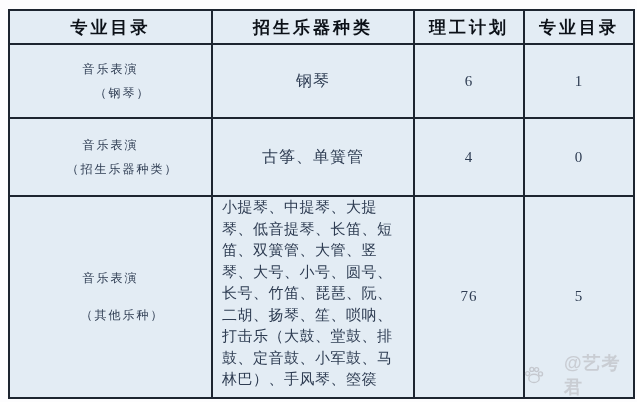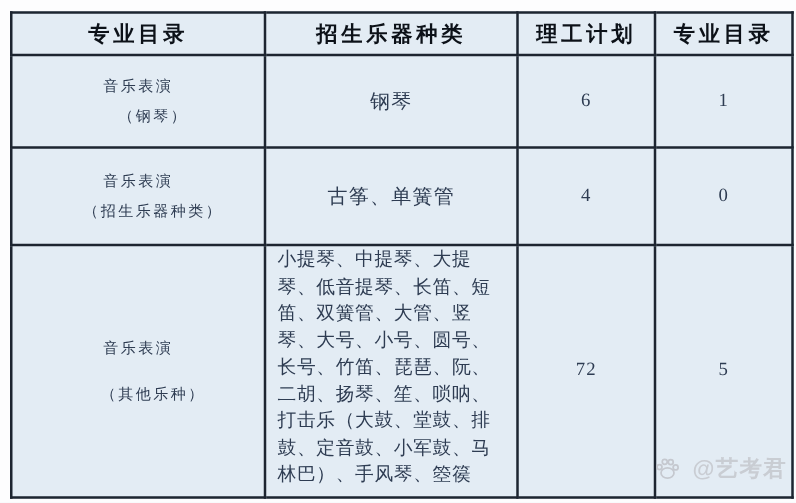--- a/index.html
+++ b/index.html
@@ -59,24 +59,24 @@
     letter-spacing: 0.5px;
     line-height: 21.5px;
   }
   td.plan-cell { font-size: 15px; letter-spacing: 1px; }
   tr.row-piano   { height: 74px; }
   tr.row-guzheng { height: 78px; }
   tr.row-other   { height: 198px; }
 
   .watermark {
     position: absolute;
-    left: 524px; top: 363px;
+    left: 524px; top: 351px;
     display: flex;
     align-items: center;
-    gap: 10px;
+    gap: 20px;
     color: var(--watermark);
     font-size: 18px;
     font-weight: bold;
     letter-spacing: 1px;
     opacity: 0.9;
     pointer-events: none;
     font-family: "Liberation Sans", "DejaVu Sans", sans-serif;
   }
   .watermark svg { display: block; }
 </style>
@@ -118,21 +118,21 @@
         <td class="instruments-cell">古筝、单簧管</td>
         <td class="plan-cell">4</td>
         <td class="plan-cell">0</td>
       </tr>
       <tr class="row-other">
         <td class="major-cell">
           <div class="line1">音乐表演</div>
           <div class="line2">（其他乐种）</div>
         </td>
         <td class="instruments-cell list">小提琴、中提琴、大提琴、低音提琴、长笛、短笛、双簧管、大管、竖琴、大号、小号、圆号、长号、竹笛、琵琶、阮、二胡、扬琴、笙、唢呐、打击乐（大鼓、堂鼓、排鼓、定音鼓、小军鼓、马林巴）、手风琴、箜篌</td>
-        <td class="plan-cell">72</td>
+        <td class="plan-cell">76</td>
         <td class="plan-cell">5</td>
       </tr>
     </tbody>
   </table>
 
   <div class="watermark">
     <span>
       <svg width="20" height="20" viewBox="0 0 20 20" fill="none" stroke="#c2c5cb" stroke-width="1.4">
         <ellipse cx="10" cy="13.4" rx="5.2" ry="4.1"></ellipse>
         <circle cx="3.6" cy="8.6" r="2"></circle>

